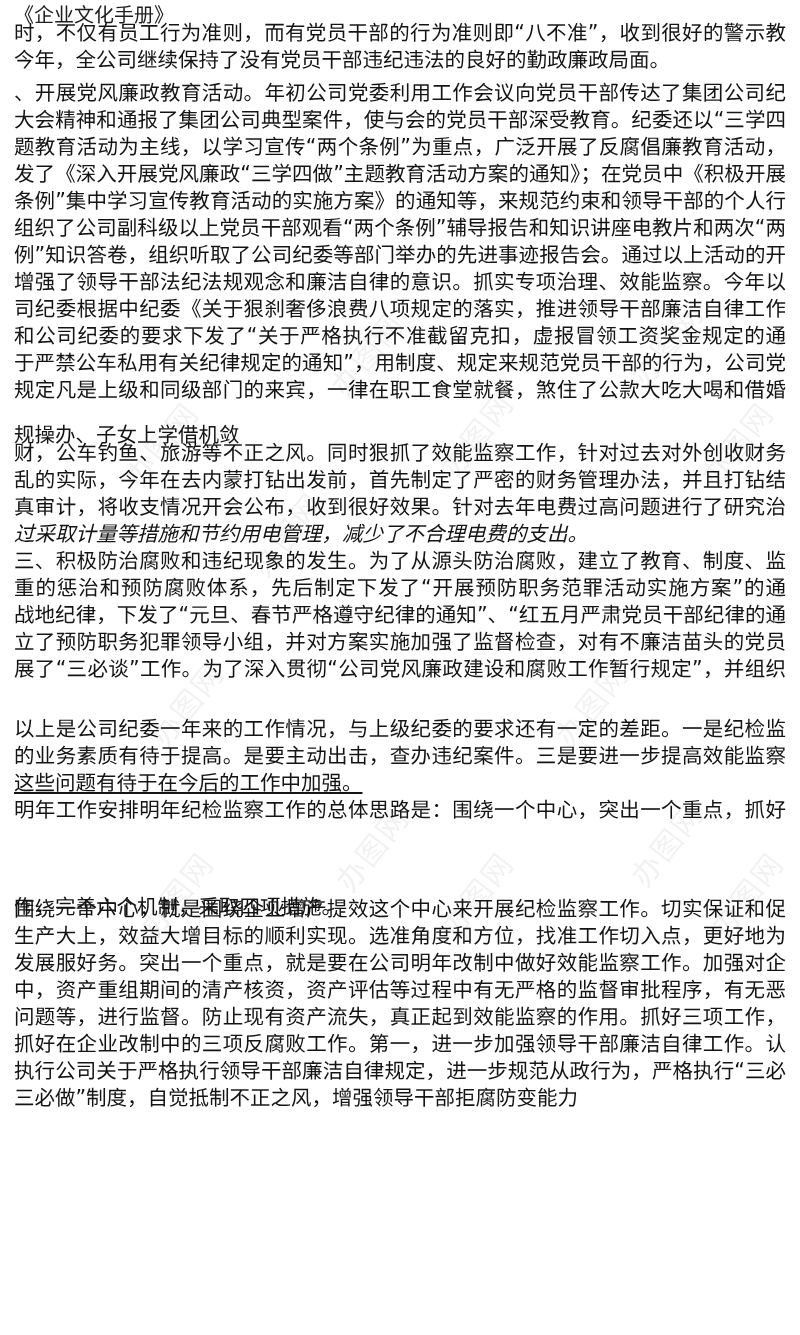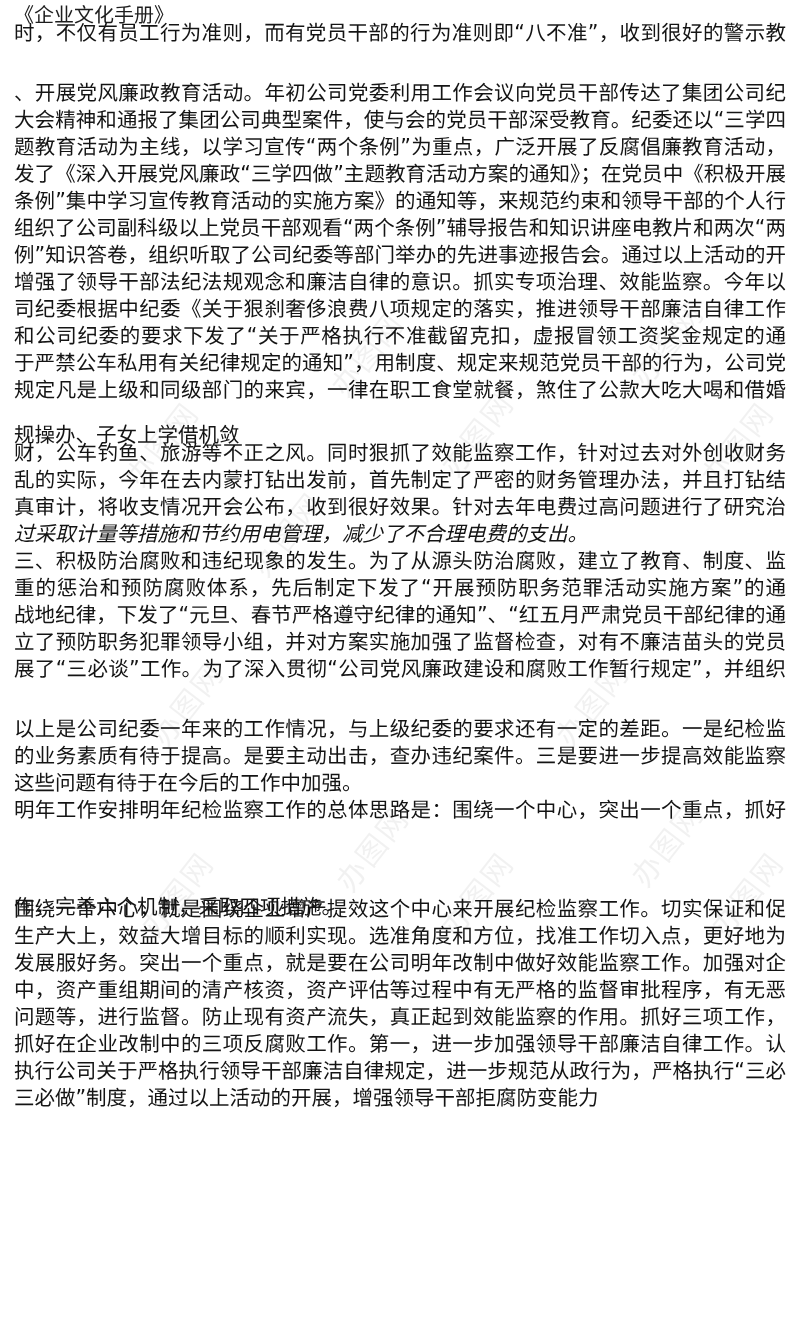--- a/index.html
+++ b/index.html
@@ -90,20 +90,21 @@
       <div class="wm" style="left: 325px; top: 835px; font-size: 30px;">办图网</div>
       <div class="wm" style="left: 620px; top: 830px; font-size: 30px;">办图网</div>
       <div class="wm" style="left: 130px; top: 880px; font-size: 30px;">办图网</div>
       <div class="wm" style="left: 430px; top: 880px; font-size: 30px;">办图网</div>
       <div class="wm" style="left: 700px; top: 880px; font-size: 30px;">办图网</div>
     </div>
 
   <div id="textlayer">
       <div class="line ragged title" style="top: 2px;">《企业文化手册》</div>
       <div class="line just" style="top: 20px;">时，不仅有员工行为准则，而有党员干部的行为准则即“八不准”，收到很好的警示教育效果。</div>
+      <div class="line ragged" style="top: 47px;">今年，全公司继续保持了没有党员干部违纪违法的良好的勤政廉政局面。</div>
       <div class="line just" style="top: 80px;">、开展党风廉政教育活动。年初公司党委利用工作会议向党员干部传达了集团公司纪律教育</div>
       <div class="line just" style="top: 107px;">大会精神和通报了集团公司典型案件，使与会的党员干部深受教育。纪委还以“三学四做”主</div>
       <div class="line just" style="top: 134px;">题教育活动为主线，以学习宣传“两个条例”为重点，广泛开展了反腐倡廉教育活动，并且下</div>
       <div class="line just" style="top: 161px;">发了《深入开展党风廉政“三学四做”主题教育活动方案的通知》；在党员中《积极开展“两个</div>
       <div class="line just" style="top: 188px;">条例”集中学习宣传教育活动的实施方案》的通知等，来规范约束和领导干部的个人行为。</div>
       <div class="line just" style="top: 215px;">组织了公司副科级以上党员干部观看“两个条例”辅导报告和知识讲座电教片和两次“两个条</div>
       <div class="line just" style="top: 242px;">例”知识答卷，组织听取了公司纪委等部门举办的先进事迹报告会。通过以上活动的开展，</div>
       <div class="line just" style="top: 269px;">增强了领导干部法纪法规观念和廉洁自律的意识。抓实专项治理、效能监察。今年以来，公</div>
       <div class="line just" style="top: 296px;">司纪委根据中纪委《关于狠刹奢侈浪费八项规定的落实，推进领导干部廉洁自律工作的通知》</div>
       <div class="line just" style="top: 323px;">和公司纪委的要求下发了“关于严格执行不准截留克扣，虚报冒领工资奖金规定的通知”、“关</div>
@@ -114,26 +115,26 @@
       <div class="line just" style="top: 467px;">乱的实际，今年在去内蒙打钻出发前，首先制定了严密的财务管理办法，并且打钻结束后认</div>
       <div class="line just" style="top: 494px;">真审计，将收支情况开会公布，收到很好效果。针对去年电费过高问题进行了研究治理，通</div>
       <div class="line ragged" style="top: 521px; font-style: italic;">过采取计量等措施和节约用电管理，减少了不合理电费的支出。</div>
       <div class="line just" style="top: 548px;">三、积极防治腐败和违纪现象的发生。为了从源头防治腐败，建立了教育、制度、监督三并</div>
       <div class="line just" style="top: 575px;">重的惩治和预防腐败体系，先后制定下发了“开展预防职务范罪活动实施方案”的通知，强化</div>
       <div class="line just" style="top: 602px;">战地纪律，下发了“元旦、春节严格遵守纪律的通知”、“红五月严肃党员干部纪律的通知”成</div>
       <div class="line just" style="top: 629px;">立了预防职务犯罪领导小组，并对方案实施加强了监督检查，对有不廉洁苗头的党员干部开</div>
       <div class="line just" style="top: 656px;">展了“三必谈”工作。为了深入贯彻“公司党风廉政建设和腐败工作暂行规定”，并组织了副科</div>
       <div class="line just" style="top: 716px;">以上是公司纪委一年来的工作情况，与上级纪委的要求还有一定的差距。一是纪检监察干部</div>
       <div class="line just" style="top: 743px;">的业务素质有待于提高。是要主动出击，查办违纪案件。三是要进一步提高效能监察的力度。</div>
-      <div class="line ragged" style="top: 770px;">这些问题有待于在今后的工作中加强。</div>
+      <div class="line ragged" style="top: 770px; text-decoration: underline;">这些问题有待于在今后的工作中加强。</div>
       <div class="line just" style="top: 797px;">明年工作安排明年纪检监察工作的总体思路是：围绕一个中心，突出一个重点，抓好三项目</div>
       <div class="line ragged" style="top: 869px; margin-top: 25px;">作，完善六个机制，采取四项措施。</div>
       <div class="line just" style="top: 896px;">围绕一个中心，就是围绕企业增产提效这个中心来开展纪检监察工作。切实保证和促进明年</div>
       <div class="line just" style="top: 923px;">生产大上，效益大增目标的顺利实现。选准角度和方位，找准工作切入点，更好地为公司大</div>
       <div class="line just" style="top: 950px;">发展服好务。突出一个重点，就是要在公司明年改制中做好效能监察工作。加强对企业改制</div>
       <div class="line just" style="top: 977px;">中，资产重组期间的清产核资，资产评估等过程中有无严格的监督审批程序，有无恶意经营</div>
       <div class="line just" style="top: 1004px;">问题等，进行监督。防止现有资产流失，真正起到效能监察的作用。抓好三项工作，就是要</div>
       <div class="line just" style="top: 1031px;">抓好在企业改制中的三项反腐败工作。第一，进一步加强领导干部廉洁自律工作。认真贯彻</div>
       <div class="line just" style="top: 1058px;">执行公司关于严格执行领导干部廉洁自律规定，进一步规范从政行为，严格执行“三必谈、</div>
-      <div class="line ragged" style="top: 1085px;">三必做”制度，通过以上活动的开展，增强领导干部拒腐防变能力</div>
+      <div class="line ragged" style="top: 1085px;">三必做”制度，自觉抵制不正之风，增强领导干部拒腐防变能力</div>
     </div>
 
 </div>
 
 </body></html>

